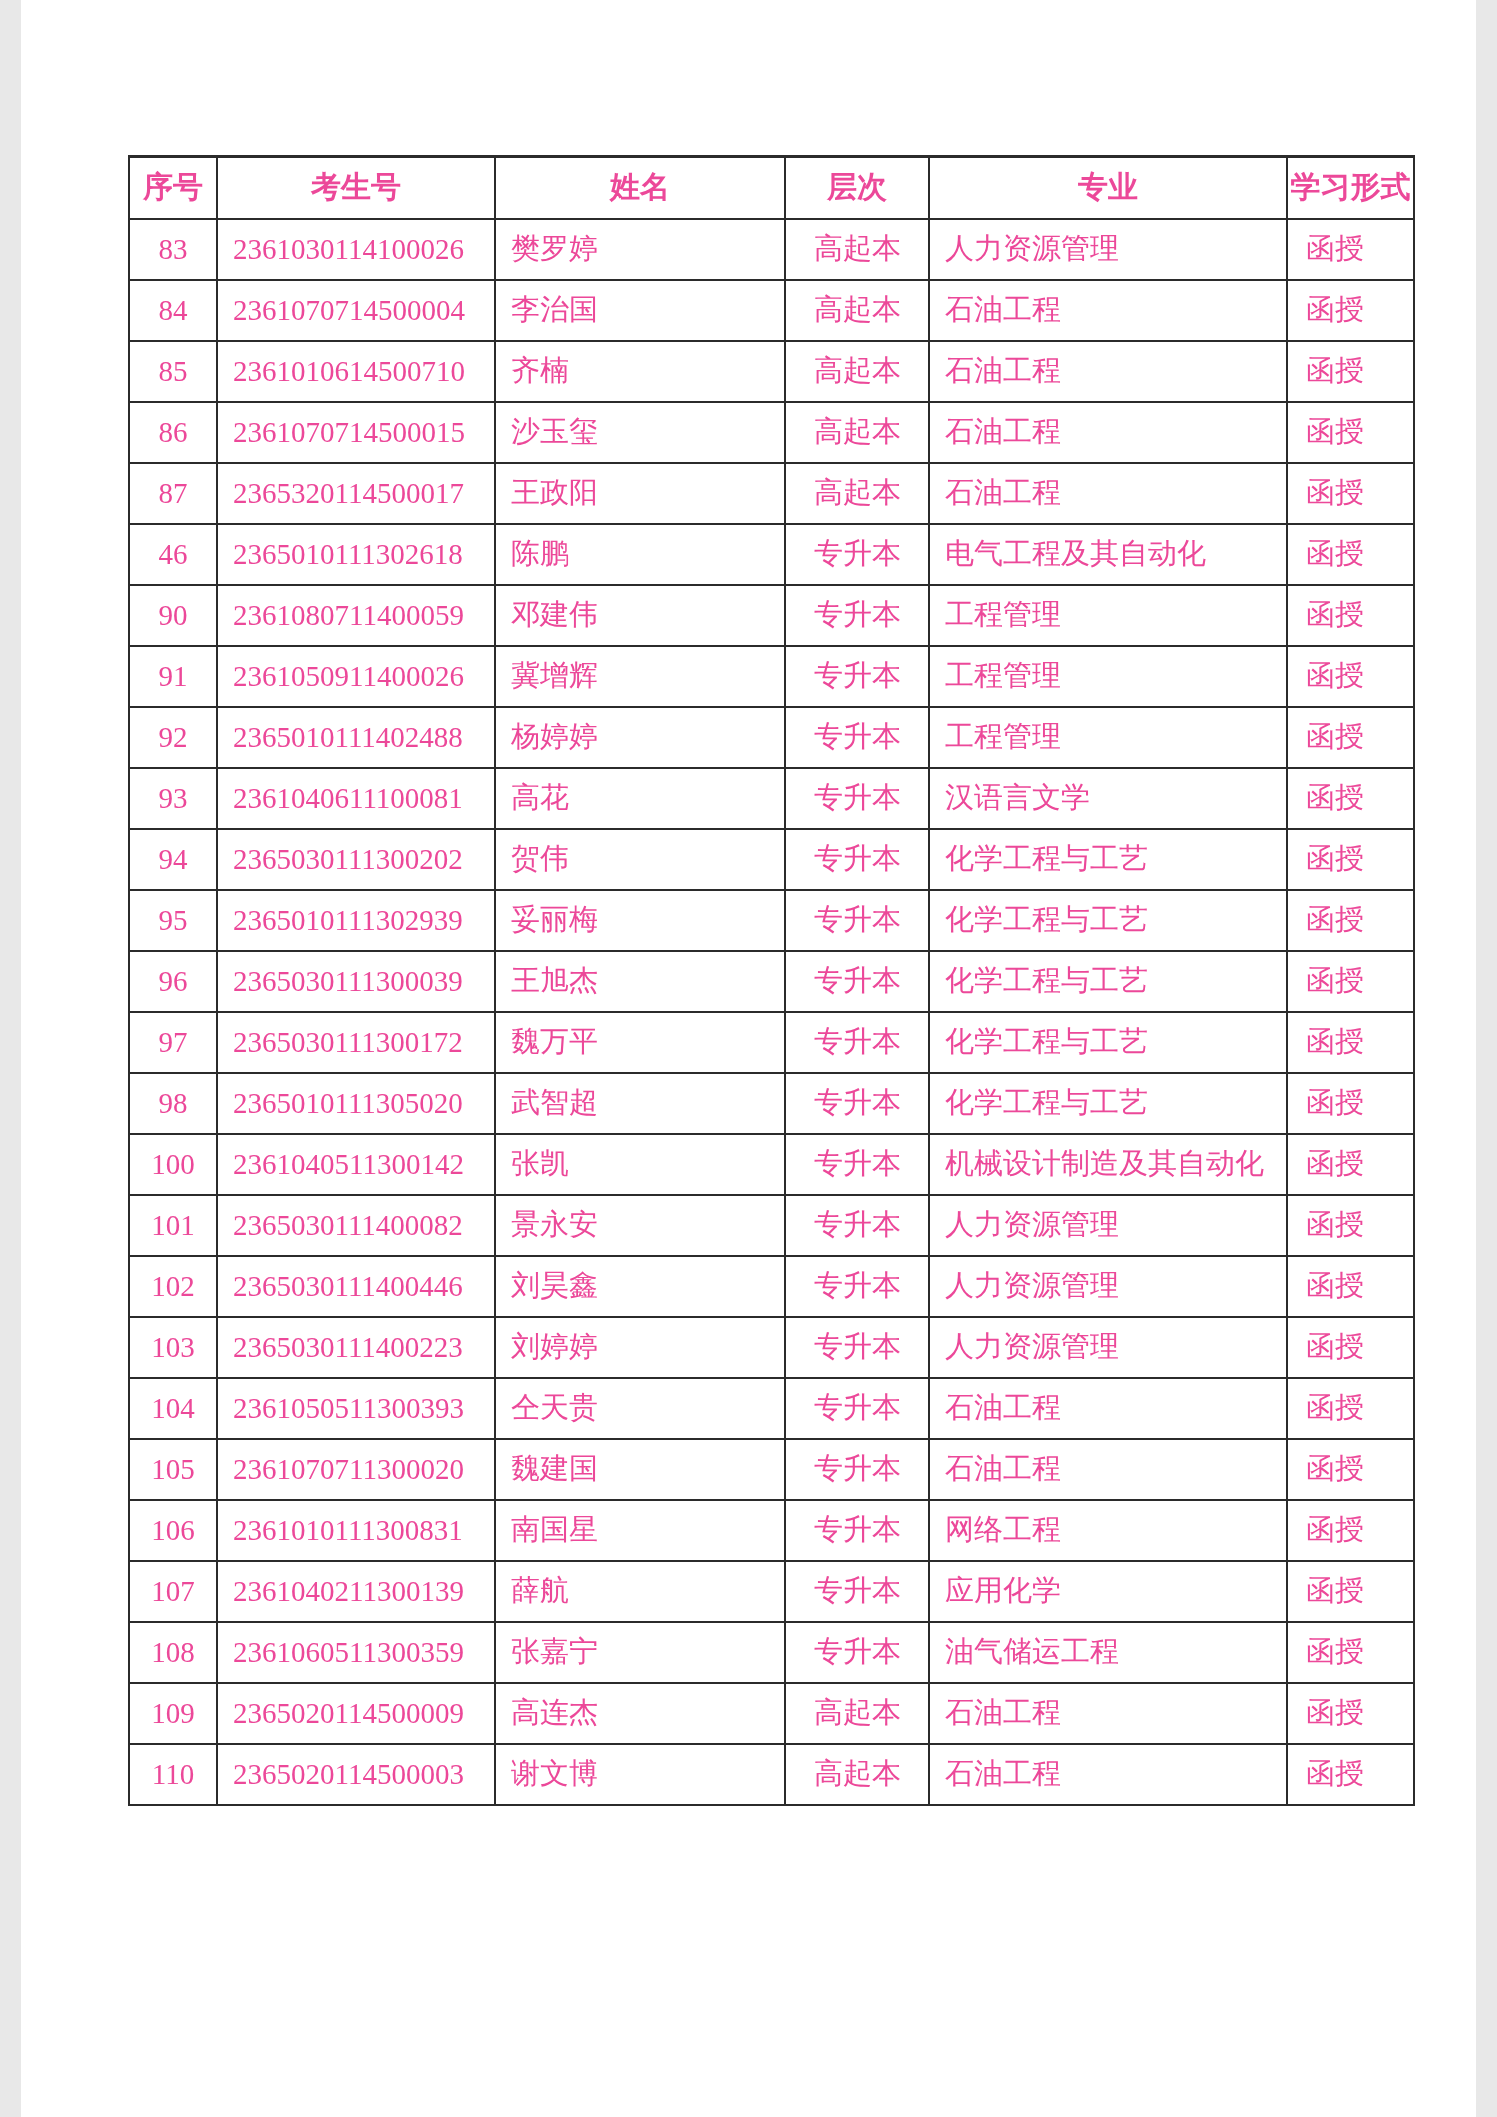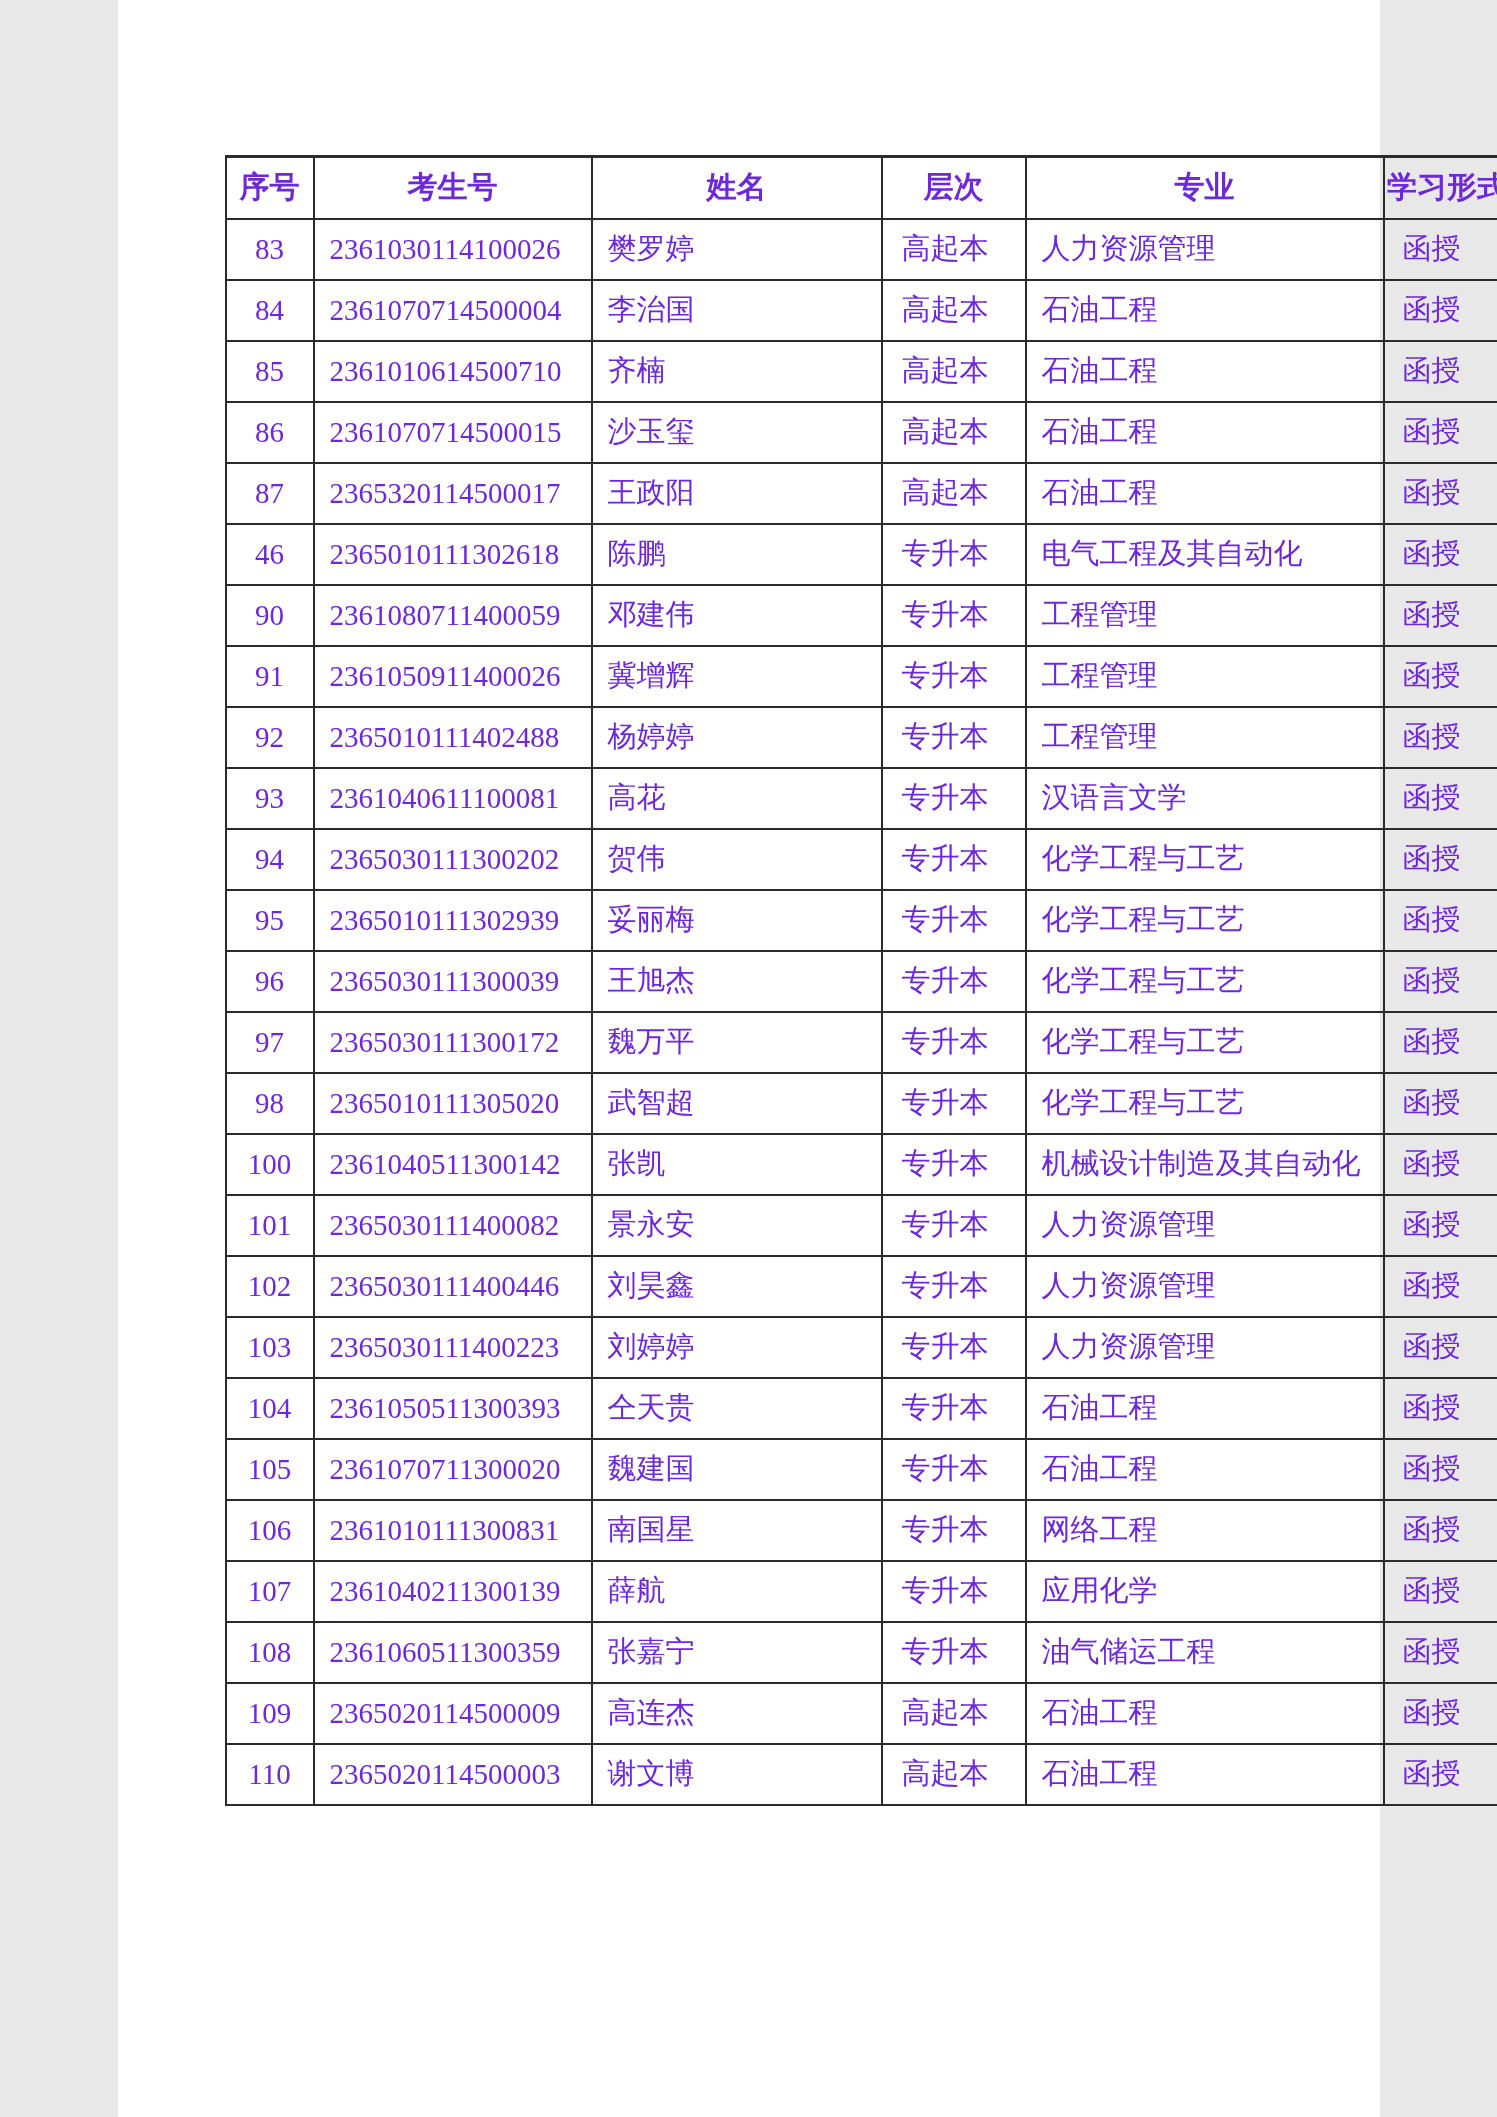--- a/index.html
+++ b/index.html
@@ -1,23 +1,23 @@
 <!DOCTYPE html>
 <html><head>
 <meta charset="utf-8">
 <style>
   html, body { margin: 0; padding: 0; background: #e8e8e8; }
   .page {
     position: relative;
-    width: 1262px;
+    width: 1455px;
     height: 2117px;
     background: #ffffff;
     margin: 0 auto;
     font-family: "Liberation Serif", "DejaVu Serif", serif;
-    color: #6d28d9;
+    color: #ec4899;
   }
   table.roster {
     position: absolute;
     left: 107px;
     top: 155px;
     width: 1285px;
     border-collapse: collapse;
     table-layout: fixed;
   }
   table.roster th, table.roster td {
@@ -36,21 +36,21 @@
     padding: 0;
   }
   table.roster tbody td {
     height: 61px;
     font-size: 29px;
     font-weight: normal;
     text-align: left;
     padding: 0 6px 0 15px;
   }
   table.roster tbody td.col-0 { text-align: center; padding: 12px; }
-  table.roster tbody td.col-3 { padding-left: 19px; }
+  table.roster tbody td.col-3 { padding-left: 28px; }
   table.roster tbody td.col-5 { padding-left: 18px; }
 </style>
 </head>
 <body>
 
 <div class="page">
   <table class="roster">
     <colgroup>
       <col style="width:88px">
       <col style="width:278px">

